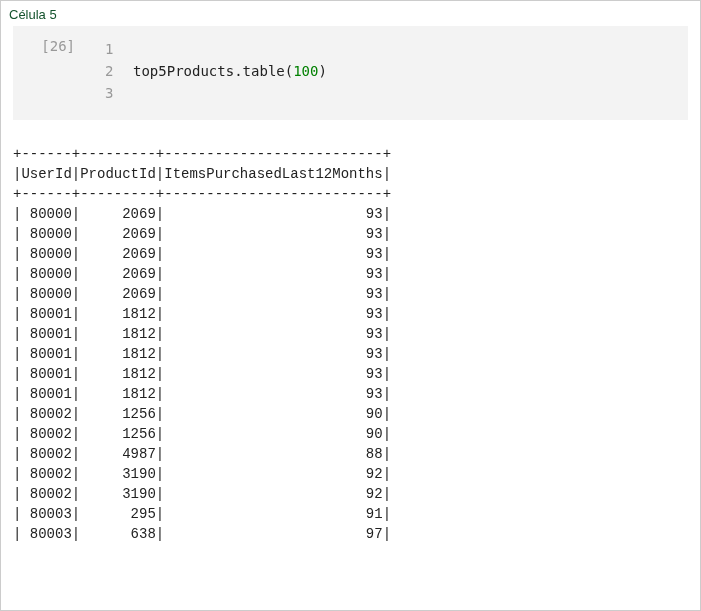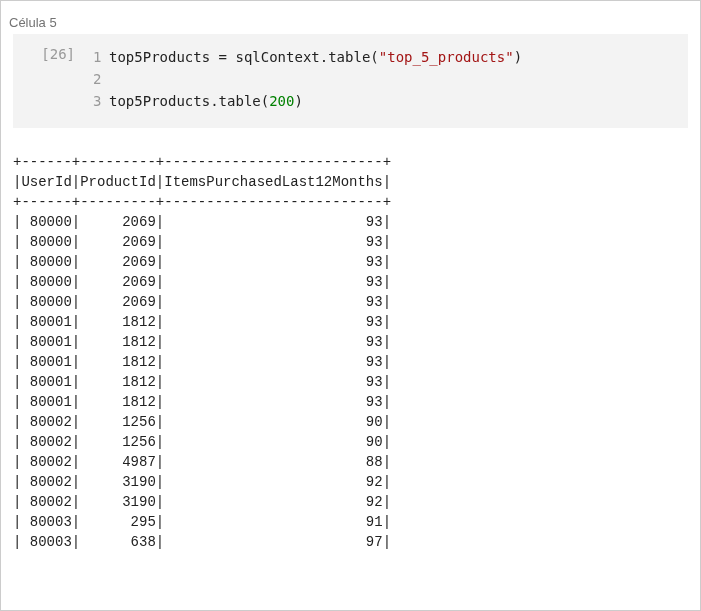--- a/index.html
+++ b/index.html
@@ -1,18 +1,18 @@
 <!DOCTYPE html>
 <html><head>
   <meta charset="utf-8">
   <style>
     * { margin: 0; padding: 0; box-sizing: border-box; }
     body { font-family: "Segoe UI", Arial, sans-serif; background: #fff; width: 701px; height: 611px; overflow: hidden; border: 1px solid #ccc; }
-    .cell-header { font-size: 13px; color: #737373; padding: 14px 10px 4px 8px; }
-    .code-block { background: #f3f3f3; margin: 0 12px 0 12px; padding: 12px 0 16px 0; display: flex; }
+    .cell-header { font-size: 13px; color: #14532d; padding: 6px 10px 4px 8px; }
+    .code-block { background: #f3f3f3; margin: 0 12px 0 12px; padding: 12px 0 16px 0; display: flex; gap: 12px; }
     .exec-count { width: 80px; text-align: right; padding-right: 18px; color: #999; font-family: "Consolas", monospace; font-size: 14px; }
     .gutter { width: 16px; text-align: right; color: #999; font-family: "Consolas", monospace; font-size: 14px; line-height: 22px; padding-right: 10px; }
     .code-lines { flex: 1; font-family: "Consolas", monospace; font-size: 14px; line-height: 22px; color: #222; }
     .tok-var { color: #222; }
     .tok-op { color: #222; }
     .tok-method { color: #222; }
     .tok-str { color: #a31515; }
     .tok-num { color: #008000; }
     .tok-paren { color: #222; }
     .output-area { padding: 24px 12px 0 12px; font-family: "Consolas", "Courier New", monospace; font-size: 14px; line-height: 20px; color: #222; white-space: pre; }
@@ -24,19 +24,18 @@
 <div class="cell-header">Célula 5</div>
 
 <div class="code-block">
   <div class="exec-count">[26]</div>
   <div class="gutter">
     <div>1</div>
     <div>2</div>
     <div>3</div>
   </div>
   <div class="code-lines">
-    <div><span class="tok-var">top5Products</span><span class="tok-op"> = </span><span class="tok-var">sqlContext</span><span class="tok-op">.</span><span class="tok-method">table</span><span class="tok-paren">(</span><span class="tok-str">"top_5_products"</span><span class="tok-paren">)</span></div>
     <div>&nbsp;</div>
-    <div><span class="tok-var">top5Products</span><span class="tok-op">.</span><span class="tok-method">table</span><span class="tok-paren">(</span><span class="tok-num">200</span><span class="tok-paren">)</span></div>
+    <div><span class="tok-var">top5Products</span><span class="tok-op">.</span><span class="tok-method">table</span><span class="tok-paren">(</span><span class="tok-num">100</span><span class="tok-paren">)</span></div>
   </div>
 </div>
 
 <div class="output-area" id="output"><div class="table-row">+------+---------+--------------------------+</div><div class="table-row">|UserId|ProductId|ItemsPurchasedLast12Months|</div><div class="table-row">+------+---------+--------------------------+</div><div class="table-row">| 80000|     2069|                        93|</div><div class="table-row">| 80000|     2069|                        93|</div><div class="table-row">| 80000|     2069|                        93|</div><div class="table-row">| 80000|     2069|                        93|</div><div class="table-row">| 80000|     2069|                        93|</div><div class="table-row">| 80001|     1812|                        93|</div><div class="table-row">| 80001|     1812|                        93|</div><div class="table-row">| 80001|     1812|                        93|</div><div class="table-row">| 80001|     1812|                        93|</div><div class="table-row">| 80001|     1812|                        93|</div><div class="table-row">| 80002|     1256|                        90|</div><div class="table-row">| 80002|     1256|                        90|</div><div class="table-row">| 80002|     4987|                        88|</div><div class="table-row">| 80002|     3190|                        92|</div><div class="table-row">| 80002|     3190|                        92|</div><div class="table-row">| 80003|      295|                        91|</div><div class="table-row">| 80003|      638|                        97|</div></div>
 
 </body></html>

